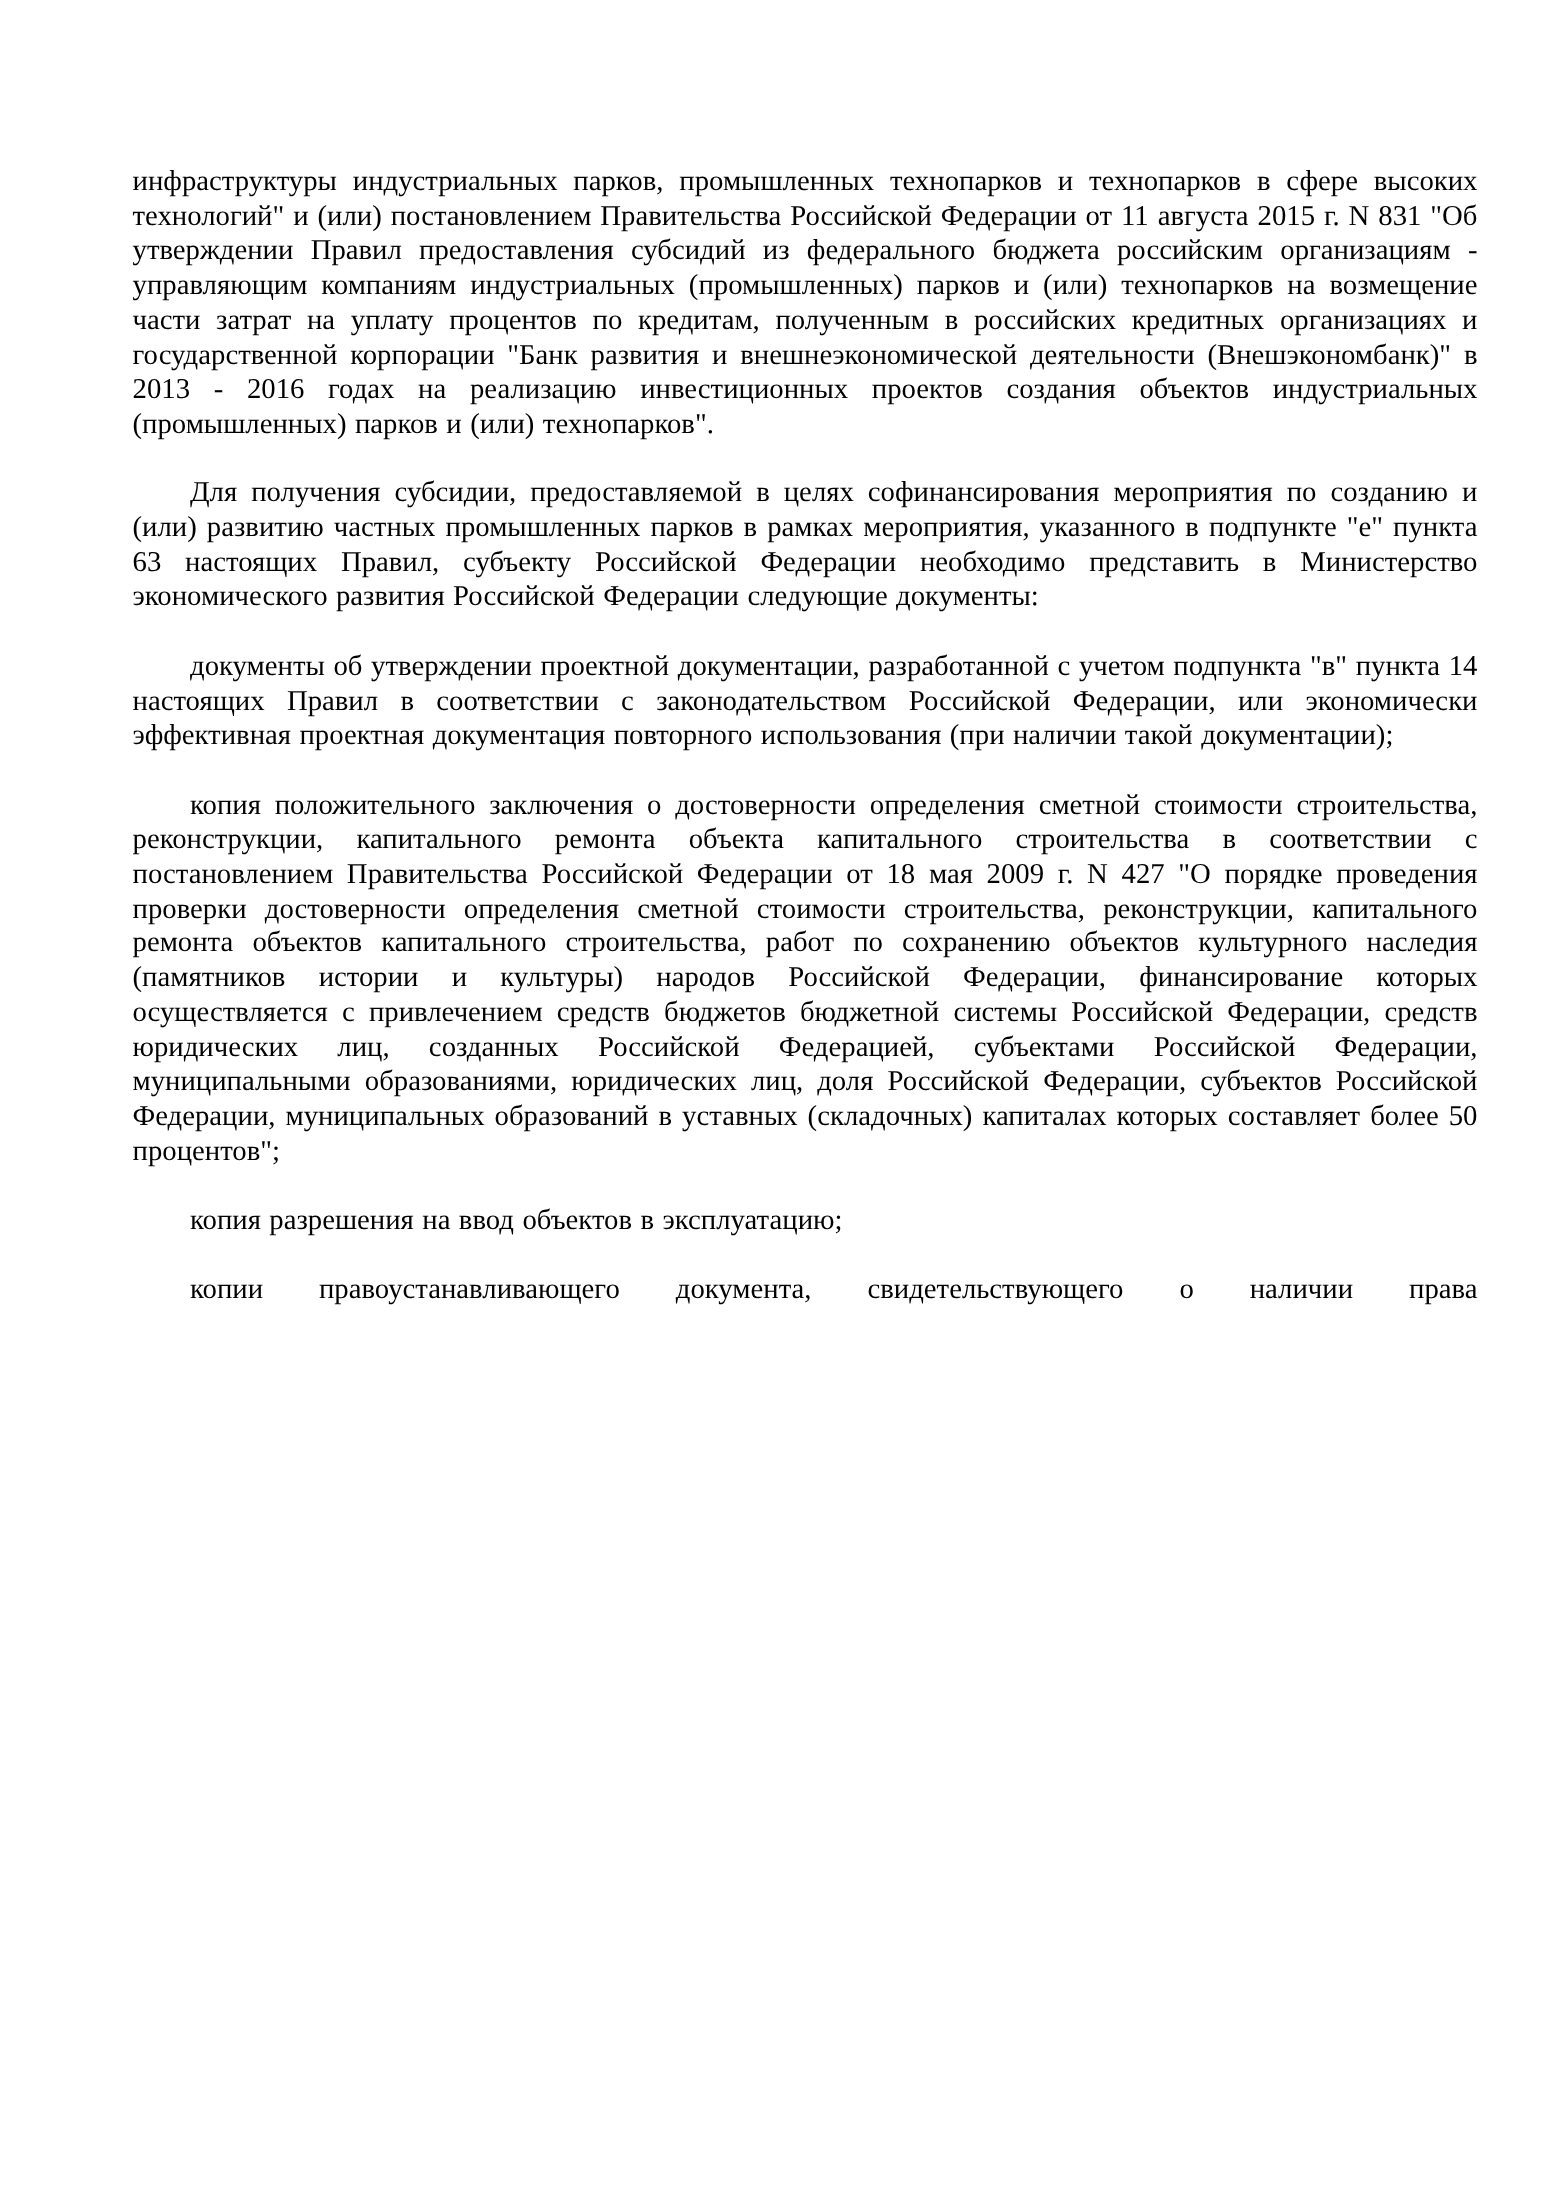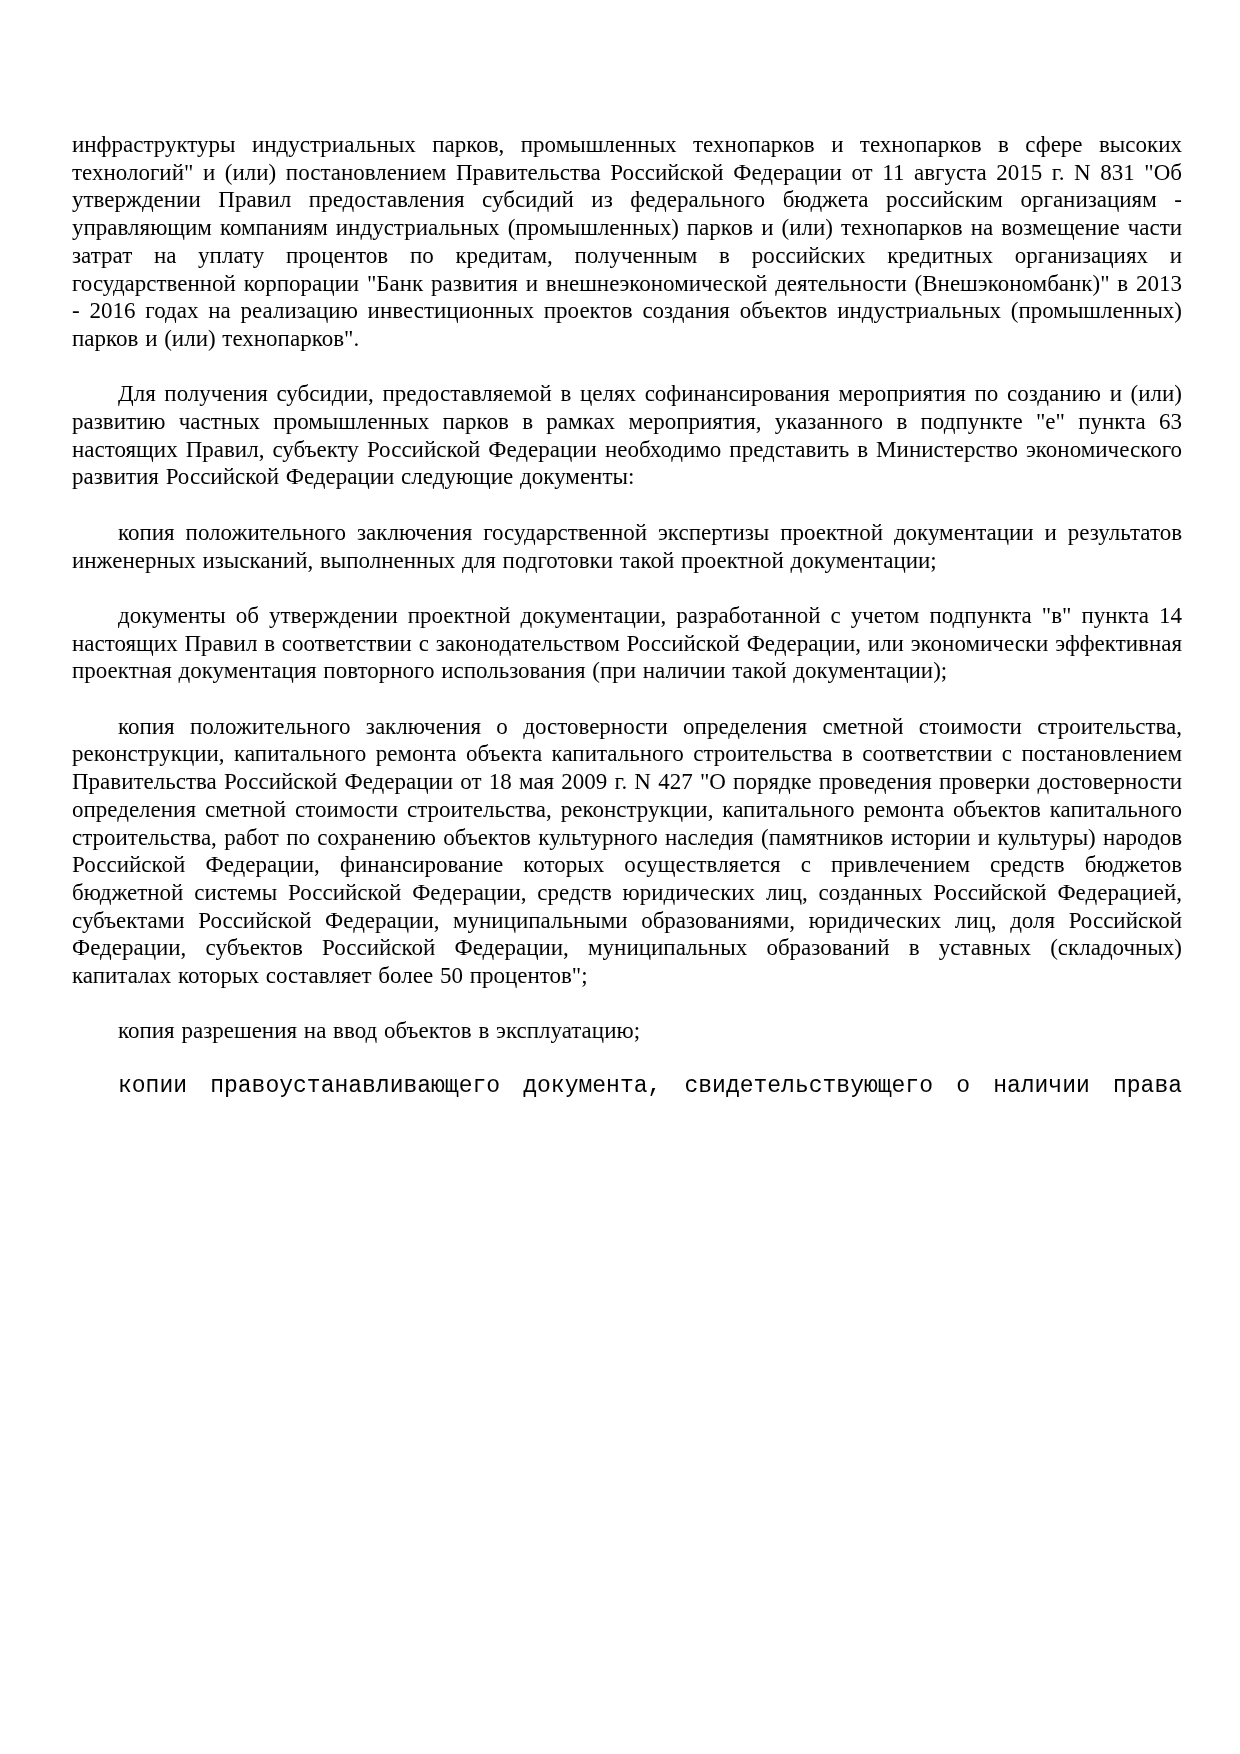--- a/index.html
+++ b/index.html
@@ -8,49 +8,47 @@
     background: #e8e8e8;
   }
   .page {
     position: relative;
     width: 1240px;
     height: 1754px;
     margin: 0 auto;
     background: #ffffff;
     overflow: hidden;
     box-sizing: border-box;
-    padding: 131px 58px 0 72px;
+    padding: 131px 58px 0 106px;
   }
   .doc-body {
     font-family: "Liberation Serif", "DejaVu Serif", serif;
     font-size: 23px;
     line-height: 27.7px;
     color: #000000;
     text-align: justify;
   }
   .doc-body p {
     margin: 0 0 27.7px 0;
     padding: 0;
     word-spacing: 1px;
   }
   .doc-body p.indent {
     text-indent: 46px;
   }
   .doc-body p.justify-last {
     text-align-last: justify;
     margin-bottom: 0;
-    font-family: Liberation Mono, monospace;
   }
 </style>
 </head>
 <body>
 
 <div class="page" style="background: rgb(255, 255, 255);">
   <div class="doc-body" id="doc-body" style="color: rgb(0, 0, 0);">
       <p>инфраструктуры индустриальных парков, промышленных технопарков и технопарков в сфере высоких технологий" и (или) постановлением Правительства Российской Федерации от 11 августа 2015 г. N 831 "Об утверждении Правил предоставления субсидий из федерального бюджета российским организациям - управляющим компаниям индустриальных (промышленных) парков и (или) технопарков на возмещение части затрат на уплату процентов по кредитам, полученным в российских кредитных организациях и государственной корпорации "Банк развития и внешнеэкономической деятельности (Внешэкономбанк)" в 2013 - 2016 годах на реализацию инвестиционных проектов создания объектов индустриальных (промышленных) парков и (или) технопарков".</p>
       <p class="indent">Для получения субсидии, предоставляемой в целях софинансирования мероприятия по созданию и (или) развитию частных промышленных парков в рамках мероприятия, указанного в подпункте "е" пункта 63 настоящих Правил, субъекту Российской Федерации необходимо представить в Министерство экономического развития Российской Федерации следующие документы:</p>
-      <p class="indent">копия положительного заключения государственной экспертизы проектной документации и результатов инженерных изысканий, выполненных для подготовки такой проектной документации;</p>
       <p class="indent">документы об утверждении проектной документации, разработанной с учетом подпункта "в" пункта 14 настоящих Правил в соответствии с законодательством Российской Федерации, или экономически эффективная проектная документация повторного использования (при наличии такой документации);</p>
       <p class="indent">копия положительного заключения о достоверности определения сметной стоимости строительства, реконструкции, капитального ремонта объекта капитального строительства в соответствии с постановлением Правительства Российской Федерации от 18 мая 2009 г. N 427 "О порядке проведения проверки достоверности определения сметной стоимости строительства, реконструкции, капитального ремонта объектов капитального строительства, работ по сохранению объектов культурного наследия (памятников истории и культуры) народов Российской Федерации, финансирование которых осуществляется с привлечением средств бюджетов бюджетной системы Российской Федерации, средств юридических лиц, созданных Российской Федерацией, субъектами Российской Федерации, муниципальными образованиями, юридических лиц, доля Российской Федерации, субъектов Российской Федерации, муниципальных образований в уставных (складочных) капиталах которых составляет более 50 процентов";</p>
       <p class="indent">копия разрешения на ввод объектов в эксплуатацию;</p>
       <p class="indent justify-last">копии правоустанавливающего документа, свидетельствующего о наличии права</p>
     </div>
 </div>
 
 </body></html>

